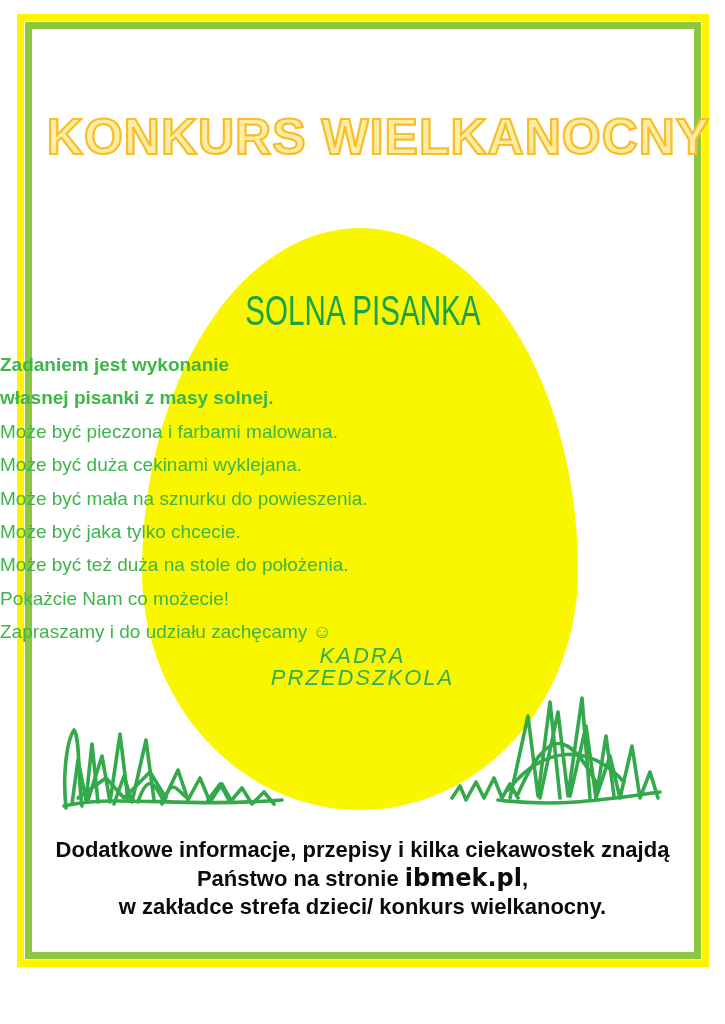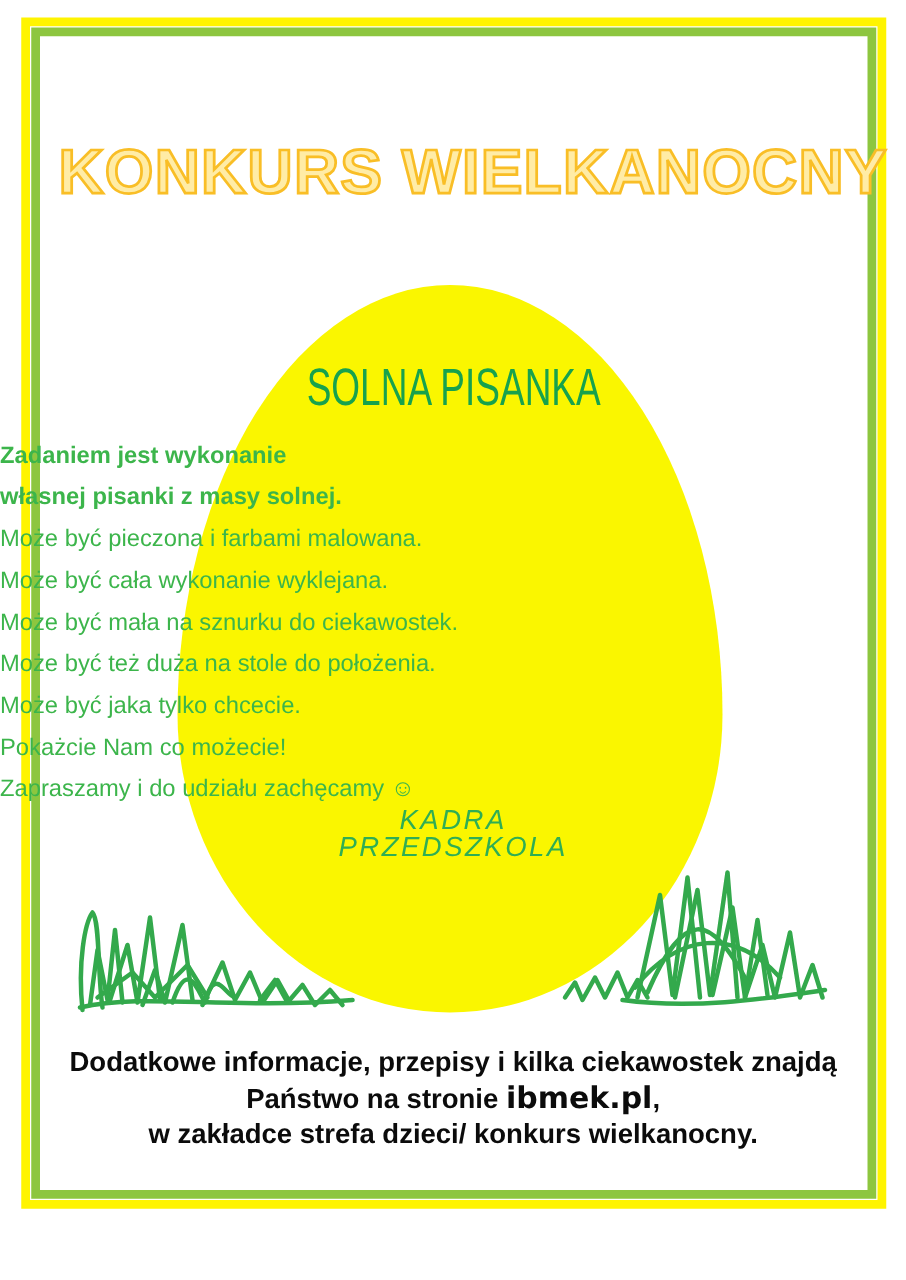--- a/index.html
+++ b/index.html
@@ -73,24 +73,24 @@
   <div class="egg"></div>
 
   <div class="egg-heading">
     <span class="condense">SOLNA PISANKA</span>
   </div>
 
   <div class="egg-lines">
     <div class="bold">Zadaniem jest wykonanie</div>
     <div class="bold">własnej pisanki z masy solnej.</div>
     <div>Może być pieczona i farbami malowana.</div>
-    <div>Może być cała wykonanie wyklejana.</div>
-    <div>Może być mała na sznurku do ciekawostek.</div>
+    <div>Może być duża cekinami wyklejana.</div>
+    <div>Może być mała na sznurku do powieszenia.</div>
+    <div>Może być jaka tylko chcecie.</div>
     <div>Może być też duża na stole do położenia.</div>
-    <div>Może być jaka tylko chcecie.</div>
     <div>Pokażcie Nam co możecie!</div>
     <div>Zapraszamy i do udziału zachęcamy ☺</div>
   </div>
 
   <div class="signature">
     <div>KADRA</div>
     <div>PRZEDSZKOLA</div>
   </div>
 
   <svg class="grass" style="left:58px; top:700px;" width="230" height="115" viewBox="0 0 230 115">

